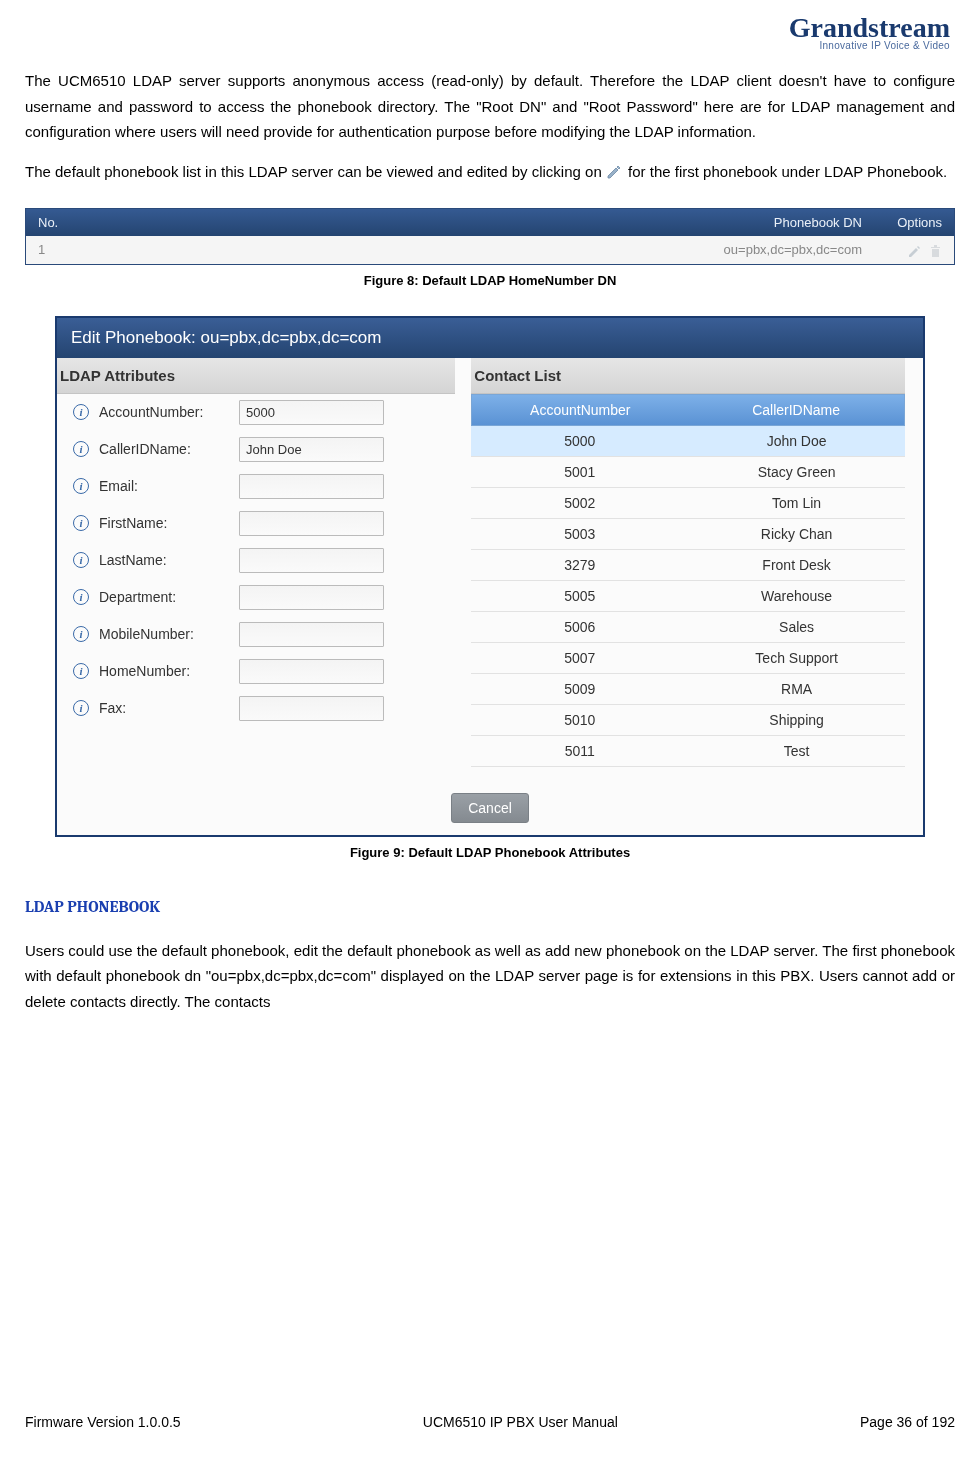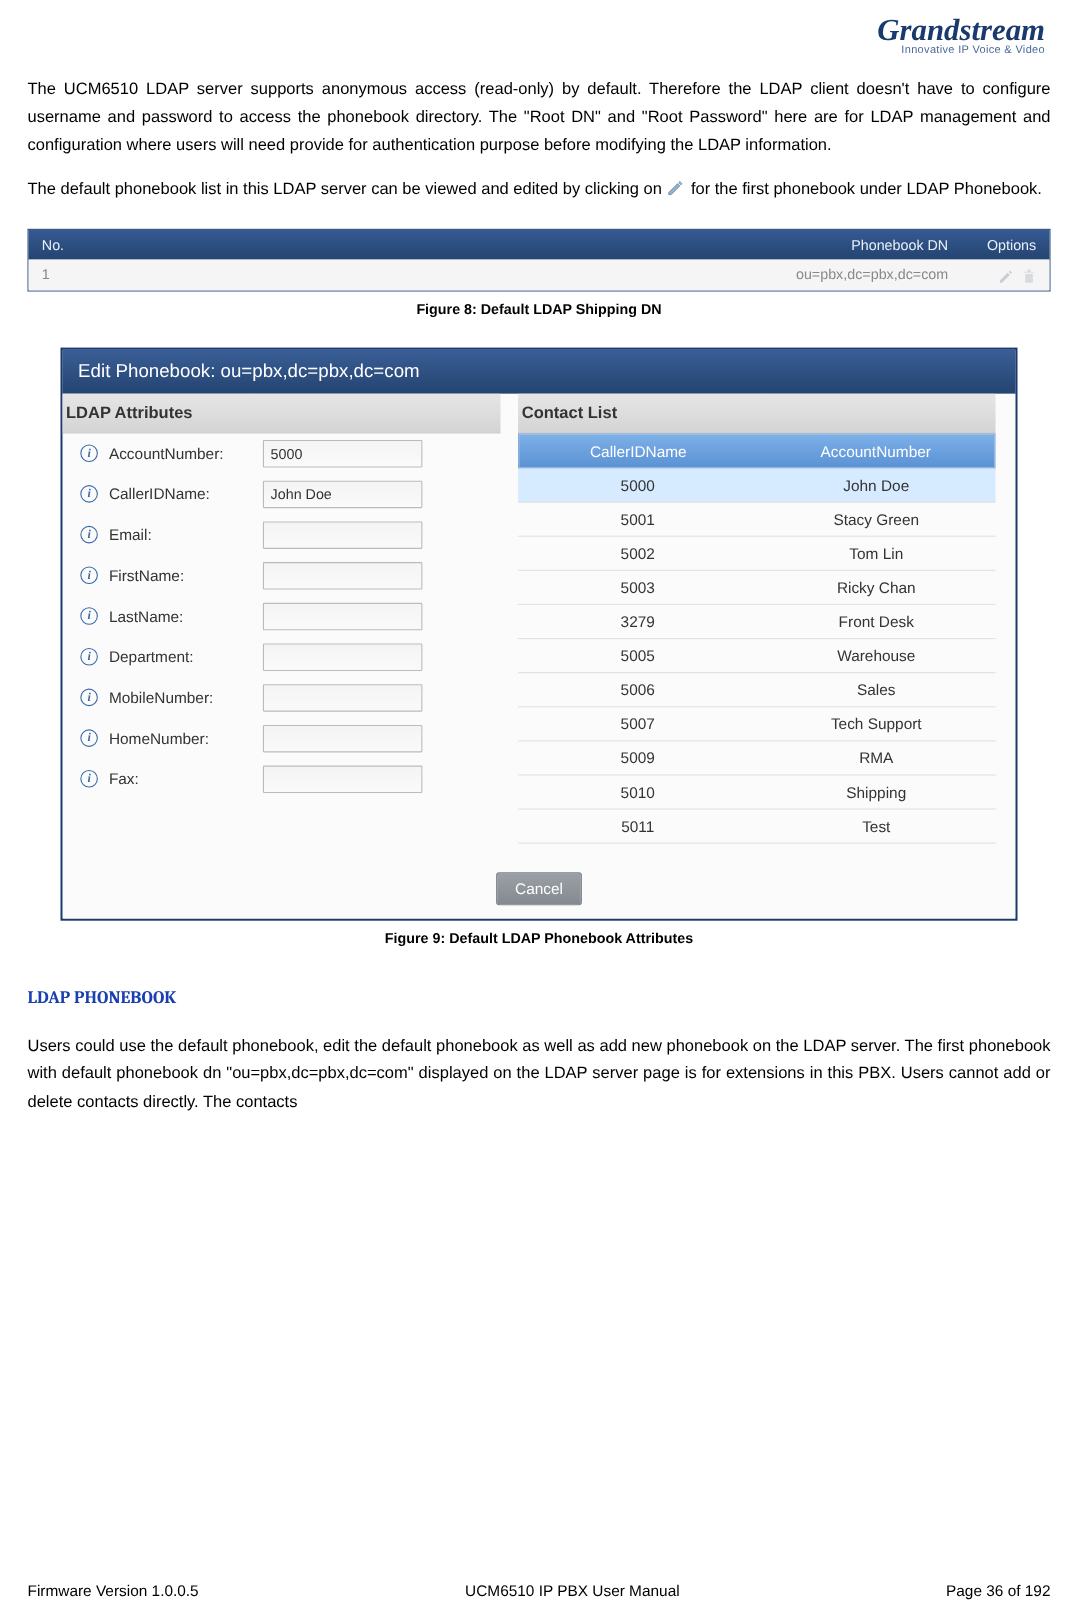--- a/index.html
+++ b/index.html
@@ -14,21 +14,20 @@
   }
   .logo {
     position: absolute;
     top: 15px;
     right: 30px;
     text-align: right;
     font-family: 'Brush Script MT', cursive;
   }
   .logo-top {
     font-size: 28px;
-    font-style: italic;
     font-weight: bold;
     color: #1a3a6e;
     line-height: 0.9;
   }
   .logo-sub {
     font-size: 10px;
     color: #4a6a9e;
     font-family: Arial, sans-serif;
     font-style: normal;
     letter-spacing: 0.3px;
@@ -154,21 +153,21 @@
   }
   .section-heading {
     color: #1a3fb0;
     font-weight: bold;
     font-size: 16px;
     margin: 38px 0 22px 0;
     font-family: Cambria, Georgia, serif;
   }
   .footer {
     position: absolute;
-    bottom: 16px;
+    bottom: 40px;
     left: 25px; right: 25px;
     display: flex;
     justify-content: space-between;
     font-size: 14px;
   }
 </style>
 </head>
 <body>
 
 <div class="logo">
@@ -203,21 +202,21 @@
       <div class="c3 opt-icons">
         <span><svg width="14" height="14" viewBox="0 0 14 14">
               <path d="M2 11 L9 4 L11 6 L4 13 L2 13 Z M10 3 L11 2 L13 4 L12 5 Z" fill="#aab5bf"></path>
             </svg></span>
         <span><svg width="13" height="14" viewBox="0 0 13 14">
               <path d="M2 3 H11 V4 H2 Z M3 5 H10 V13 H3 Z M5 1 H8 V3 H5 Z" fill="#c6cbd0"></path>
             </svg></span>
       </div>
     </div>
   </div>
-  <div class="fig-caption">Figure 8: Default LDAP Shipping DN</div>
+  <div class="fig-caption">Figure 8: Default LDAP HomeNumber DN</div>
 
   <div class="fig9">
     <div class="fig9-title">Edit Phonebook: ou=pbx,dc=pbx,dc=com</div>
     <div class="fig9-body">
       <div class="fig9-left">
         <div class="col-header">LDAP Attributes</div>
         <div id="attrs-container">
             <div class="attr-row">
               <span class="info-icon">i</span>
               <span class="attr-label">AccountNumber:</span>
@@ -261,22 +260,22 @@
             <div class="attr-row">
               <span class="info-icon">i</span>
               <span class="attr-label">Fax:</span>
               <input class="attr-input" style="">
             </div>
           </div>
       </div>
       <div class="fig9-right">
         <div class="col-header">Contact List</div>
         <div class="cl-header">
+          <div>AccountNumber</div>
           <div>CallerIDName</div>
-          <div>AccountNumber</div>
         </div>
         <div id="contacts-container">
             <div class="cl-row sel">
               <div>5000</div>
               <div>John Doe</div>
             </div>
             <div class="cl-row">
               <div>5001</div>
               <div>Stacy Green</div>
             </div>

